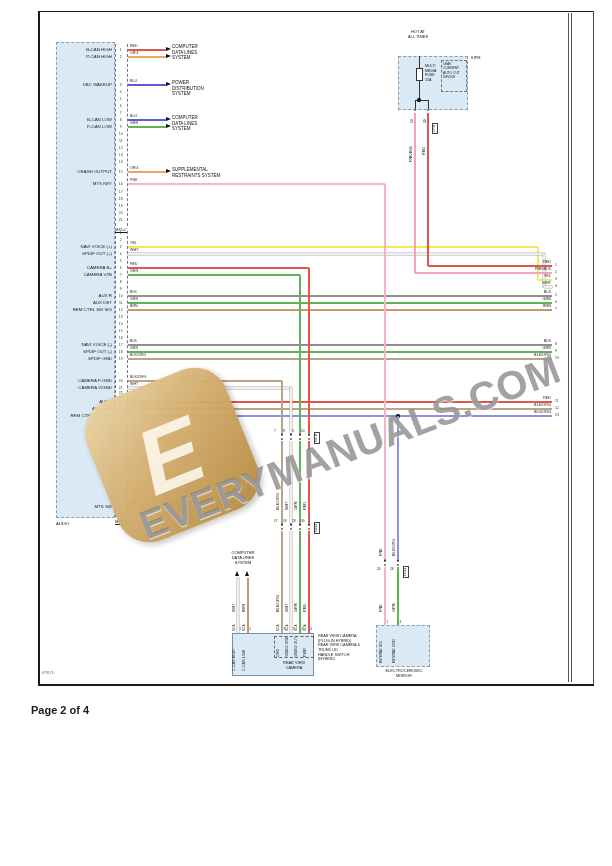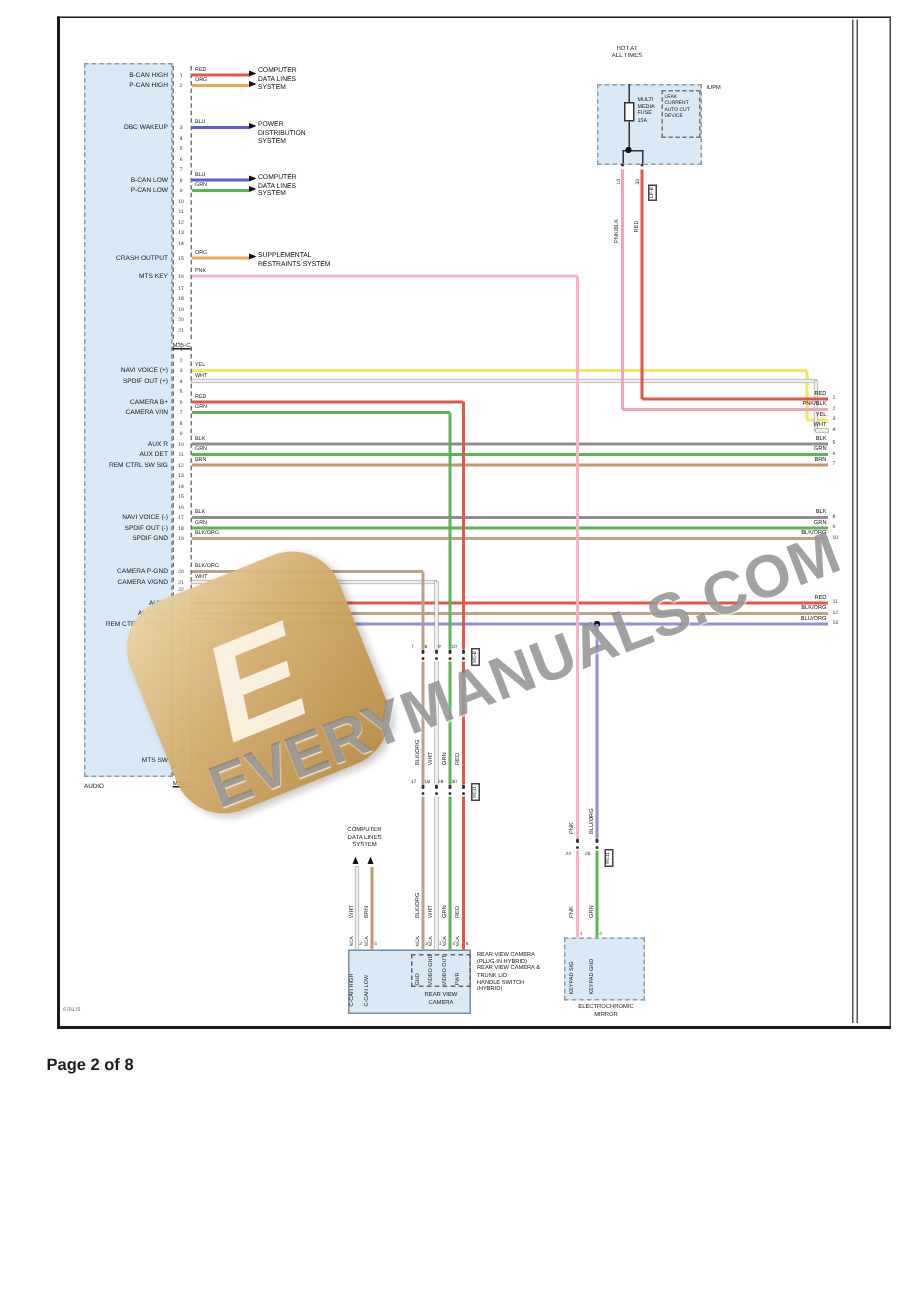--- a/index.html
+++ b/index.html
@@ -375,14 +375,14 @@
       <div class="vtxt" style="left: 295px; top: 656.5px; font-size: 3.7px;">VIDEO OUT</div>
       <div class="lbl" style="left: 310.5px; top: 627px; font-size: 3.2px; color: rgb(51, 51, 51);">6</div>
       <div class="vtxt" style="left: 304px; top: 631px; font-size: 3.2px;">NCA</div>
       <div class="vtxt" style="left: 304px; top: 656.5px; font-size: 3.7px;">PWR</div>
       <div class="lbl" style="left: 386.5px; top: 619.5px; font-size: 3.2px; color: rgb(51, 51, 51);">1</div>
       <div class="vtxt" style="left: 380px; top: 663px; font-size: 3.7px;">KEYPAD SIG</div>
       <div class="lbl" style="left: 399.5px; top: 619.5px; font-size: 3.2px; color: rgb(51, 51, 51);">4</div>
       <div class="vtxt" style="left: 393px; top: 663px; font-size: 3.7px;">KEYPAD GND</div>
     </div>
 
-  <div id="footer">Page 2 of 8</div>
+  <div id="footer">Page 2 of 4</div>
 </div>
 
 </body></html>

